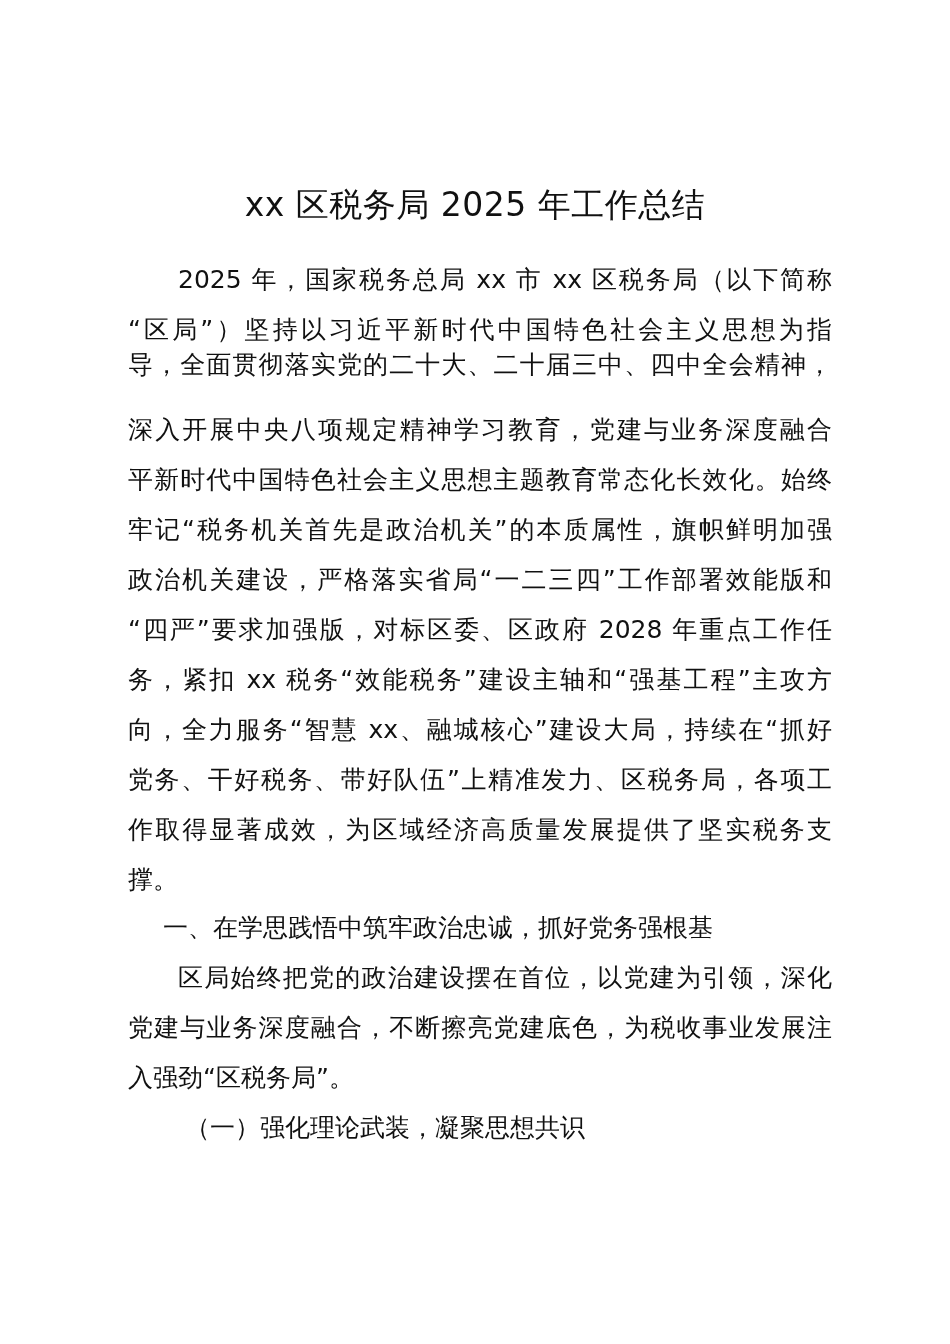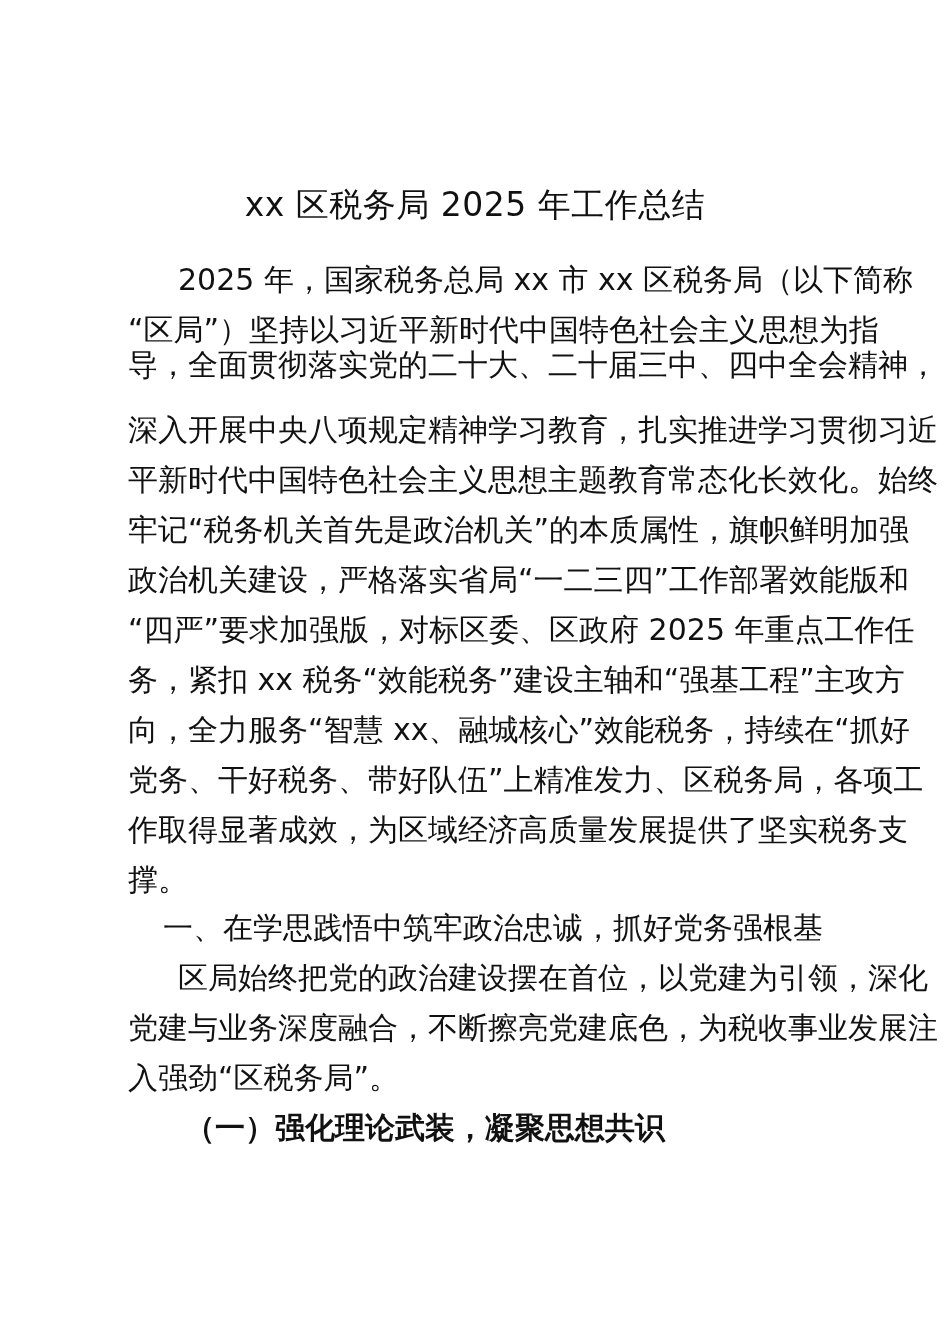--- a/index.html
+++ b/index.html
@@ -34,55 +34,55 @@
       line-height: 46px;
       letter-spacing: 0.5px;
       color: #111;
       margin: 0;
       font-weight: normal;
     }
     .line {
       position: absolute;
       left: 128px;
       width: 704px;
-      font-size: 30px;
+      font-size: 25px;
       line-height: 34px;
       white-space: nowrap;
       color: #111;
       text-align: justify;
       text-align-last: justify;
     }
     .line.indent { left: 178px; width: 654px; }
     .line.last { text-align-last: left; }
     .line.heading1 { left: 163px; width: auto; text-align-last: left; }
     .line.heading2 {
       left: 185px;
       width: auto;
-      font-weight: bold;
+      font-weight: normal;
       text-align-last: left;
     }
   </style>
 </head>
 <body>
 
 <div class="page">
 
   <h1 class="title">xx 区税务局 2025 年工作总结</h1>
 
   <div>
     <div class="line indent" style="top:263px">2025 年，国家税务总局 xx 市 xx 区税务局（以下简称</div>
     <div class="line" style="top:313px">“区局”）坚持以习近平新时代中国特色社会主义思想为指</div>
     <div class="line" style="top:348px">导，全面贯彻落实党的二十大、二十届三中、四中全会精神，</div>
-    <div class="line" style="top:413px">深入开展中央八项规定精神学习教育，扎实推进学习贯彻习近</div>
+    <div class="line" style="top:413px">深入开展中央八项规定精神学习教育，党建与业务深度融合</div>
     <div class="line" style="top:463px">平新时代中国特色社会主义思想主题教育常态化长效化。始终</div>
     <div class="line" style="top:513px">牢记“税务机关首先是政治机关”的本质属性，旗帜鲜明加强</div>
     <div class="line" style="top:563px">政治机关建设，严格落实省局“一二三四”工作部署效能版和</div>
-    <div class="line" style="top:613px">“四严”要求加强版，对标区委、区政府 2025 年重点工作任</div>
+    <div class="line" style="top:613px">“四严”要求加强版，对标区委、区政府 2028 年重点工作任</div>
     <div class="line" style="top:663px">务，紧扣 xx 税务“效能税务”建设主轴和“强基工程”主攻方</div>
-    <div class="line" style="top:713px">向，全力服务“智慧 xx、融城核心”效能税务，持续在“抓好</div>
+    <div class="line" style="top:713px">向，全力服务“智慧 xx、融城核心”建设大局，持续在“抓好</div>
     <div class="line" style="top:763px">党务、干好税务、带好队伍”上精准发力、区税务局，各项工</div>
     <div class="line" style="top:813px">作取得显著成效，为区域经济高质量发展提供了坚实税务支</div>
     <div class="line last" style="top:863px">撑。</div>
   </div>
 
   <div>
     <div class="line heading1" style="top:911px">一、在学思践悟中筑牢政治忠诚，抓好党务强根基</div>
 
     <div class="line indent" style="top:961px">区局始终把党的政治建设摆在首位，以党建为引领，深化</div>
     <div class="line" style="top:1011px">党建与业务深度融合，不断擦亮党建底色，为税收事业发展注</div>

